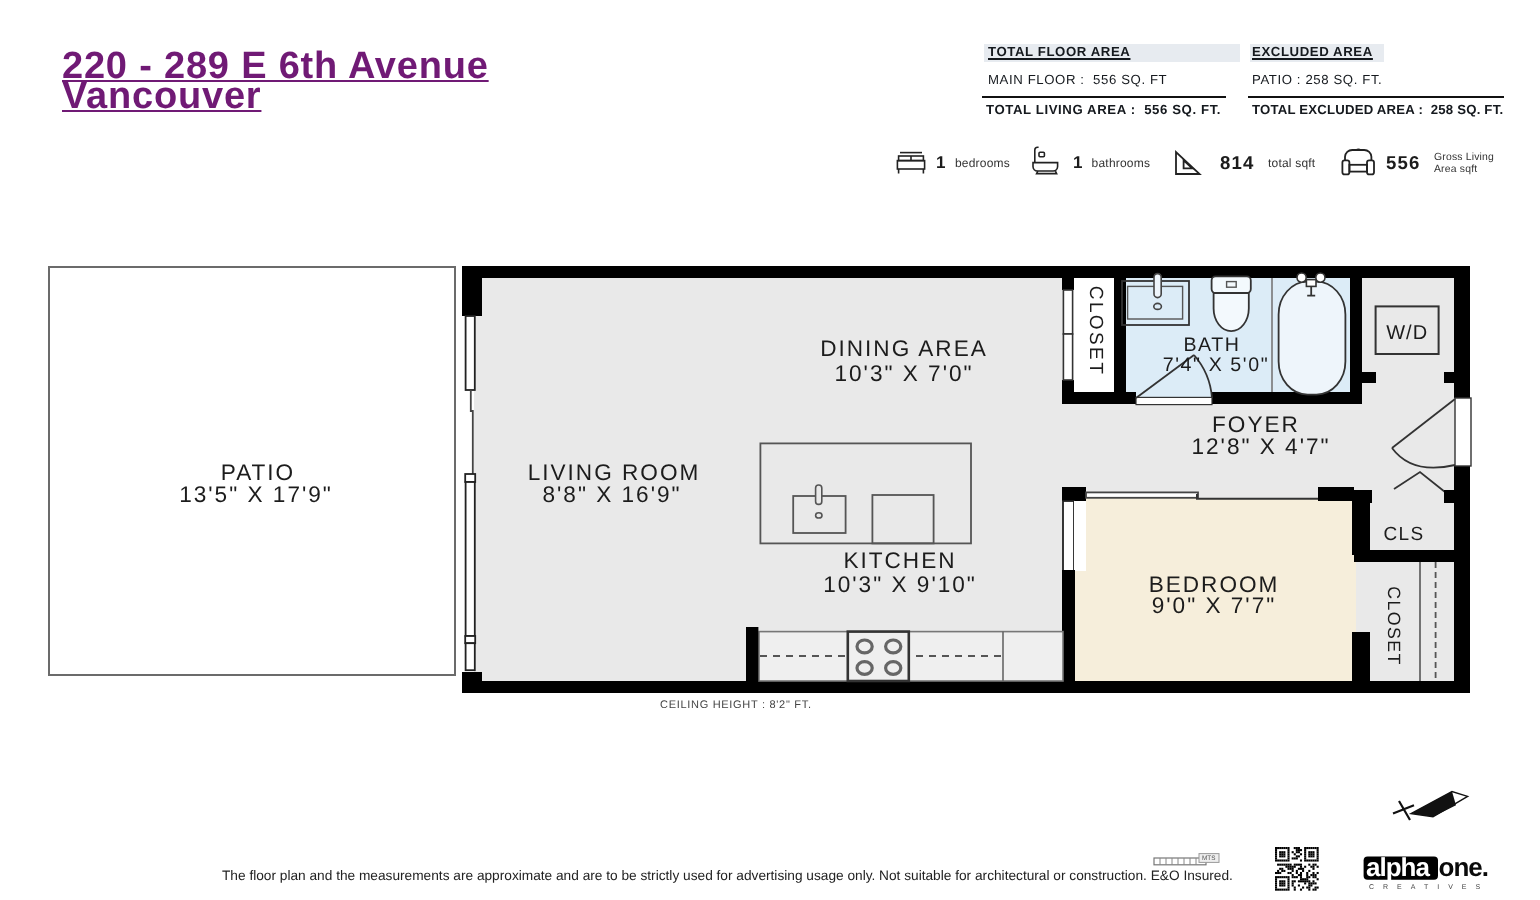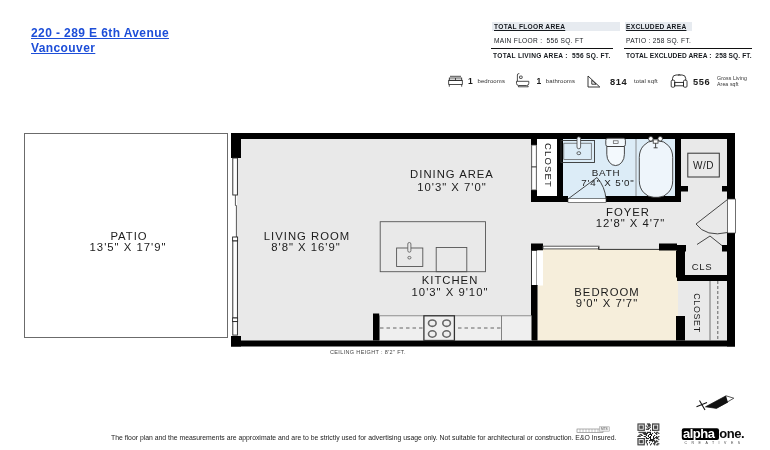--- a/index.html
+++ b/index.html
@@ -2,21 +2,21 @@
 <html><head>
 <meta charset="utf-8">
 <style>
   html,body{margin:0;padding:0;}
   body{width:770px;height:450px;background:#ffffff;font-family:"Liberation Sans",sans-serif;position:relative;overflow:hidden;}
   .abs{position:absolute;}
 </style>
 </head>
 <body>
 
-<div class="abs" style="left:31px;top:25.5px;font-size:12px;font-weight:bold;color:#1d4ed8;line-height:15px;letter-spacing:0.4px;">
+<div class="abs" style="left:31px;top:25.5px;font-size:19px;font-weight:bold;color:#701a75;line-height:15px;letter-spacing:0.4px;">
   <div style="text-decoration:underline;">220 - 289 E 6th Avenue</div>
   <div style="text-decoration:underline;">Vancouver</div>
 </div>
 
 <div class="abs" style="left:490px;top:20px;width:270px;font-size:6.6px;color:#15191e;white-space:nowrap;">
 
   <div class="abs" style="left:2px;top:2px;width:128px;height:9px;background:#e7ebf0;">
       <span style="position:absolute;left:2px;top:1px;font-weight:bold;text-decoration:underline;letter-spacing:0.3px;">TOTAL FLOOR AREA</span>
     </div>
 

